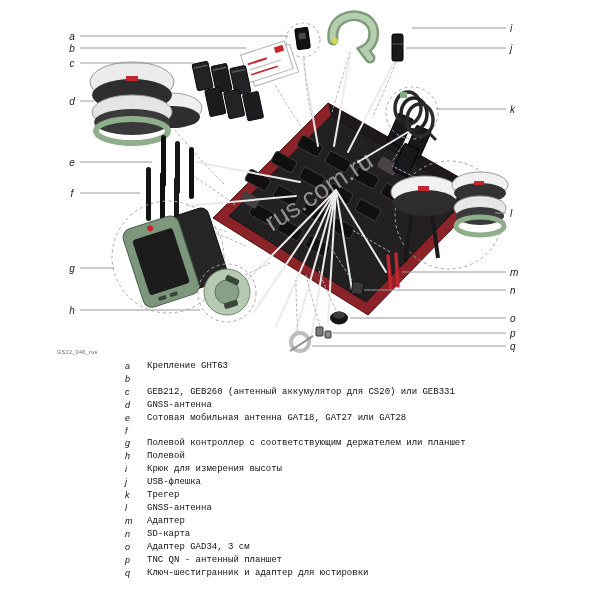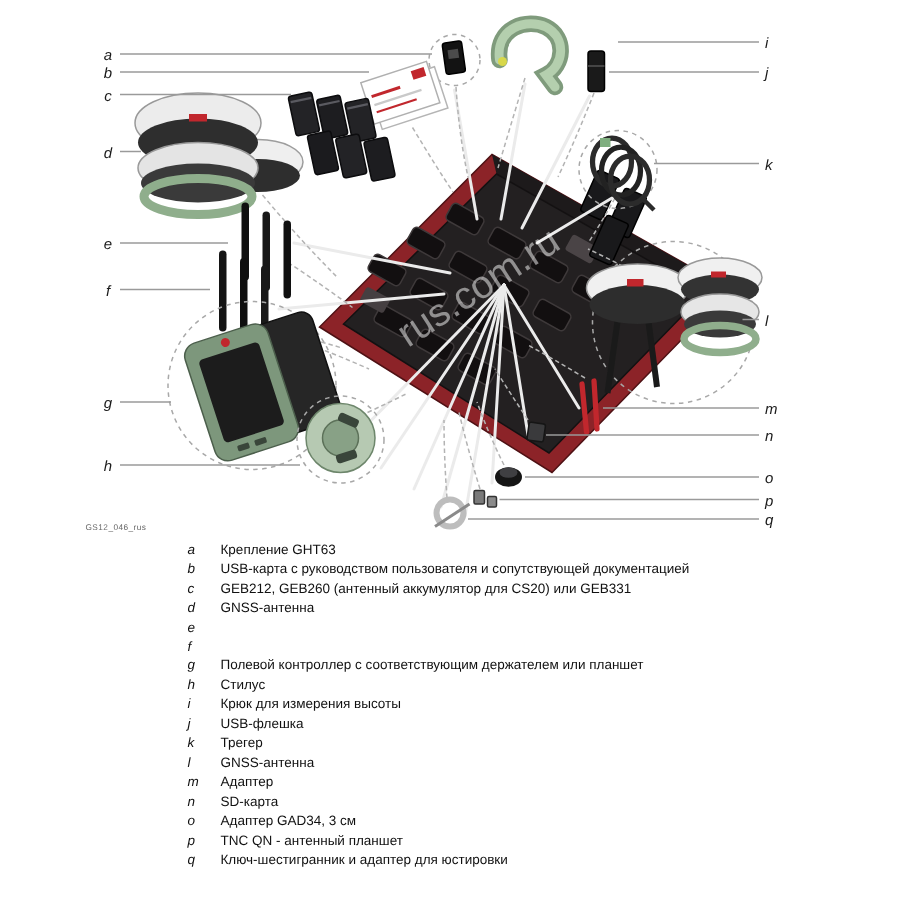--- a/index.html
+++ b/index.html
@@ -8,21 +8,21 @@
   svg{position:absolute;left:0;top:0;}
   .cl{font:italic 10px "Liberation Sans",sans-serif;fill:#1a1a1a;}
   .ld{stroke:#9a9a9a;stroke-width:1;}
   .dsh{fill:none;stroke:#b3b3b3;stroke-width:1;stroke-dasharray:3 2;}
   .dc{fill:none;stroke:#a8a8a8;stroke-width:1;stroke-dasharray:3 3;}
   .ray{stroke:#ebebeb;stroke-width:2;stroke-linecap:round;}
   .cut{fill:#120f10;stroke:#3e393a;stroke-width:1;}
   .legend{position:absolute;left:125px;top:360px;width:430px;}
   .legend-row{display:flex;font-size:9px;line-height:12.9px;color:#111;}
   .ll{width:22px;flex:none;font-style:italic;}
-  .lt{max-width:345px;}
+  .lt{max-width:345px;font-family:Liberation Mono, monospace;}
   .figid{position:absolute;left:57px;top:349px;font-size:5.5px;color:#666;letter-spacing:.3px;}
 </style>
 </head>
 <body>
 
 <div id="page">
 
 <svg width="600" height="362" viewBox="0 0 600 362">
 
   <g>
@@ -267,43 +267,43 @@
 
 <div class="figid">GS12_046_rus</div>
 
 <div class="legend">
   <div class="legend-row">
         <span class="ll">a</span>
         <span class="lt">Крепление GHT63</span>
       </div>
   <div class="legend-row">
         <span class="ll">b</span>
-        <span class="lt">USB-карта с руководством пользователя и сопутствующей документацией</span>
       </div>
   <div class="legend-row">
         <span class="ll">c</span>
         <span class="lt">GEB212, GEB260 (антенный аккумулятор для CS20) или GEB331</span>
       </div>
   <div class="legend-row">
         <span class="ll">d</span>
         <span class="lt">GNSS-антенна</span>
       </div>
   <div class="legend-row">
         <span class="ll">e</span>
+        <span class="lt">Сотовая мобильная антенна GAT18, GAT27 или GAT28</span>
       </div>
   <div class="legend-row">
         <span class="ll">f</span>
       </div>
   <div class="legend-row">
         <span class="ll">g</span>
         <span class="lt">Полевой контроллер с соответствующим держателем или планшет</span>
       </div>
   <div class="legend-row">
         <span class="ll">h</span>
-        <span class="lt">Стилус</span>
+        <span class="lt">Полевой</span>
       </div>
   <div class="legend-row">
         <span class="ll">i</span>
         <span class="lt">Крюк для измерения высоты</span>
       </div>
   <div class="legend-row">
         <span class="ll">j</span>
         <span class="lt">USB-флешка</span>
       </div>
   <div class="legend-row">

